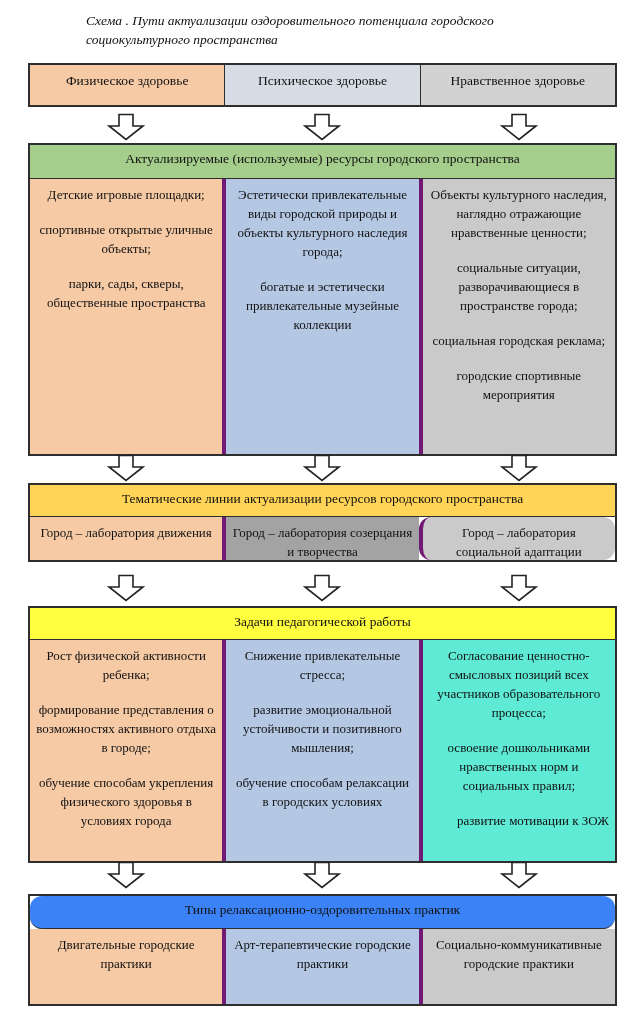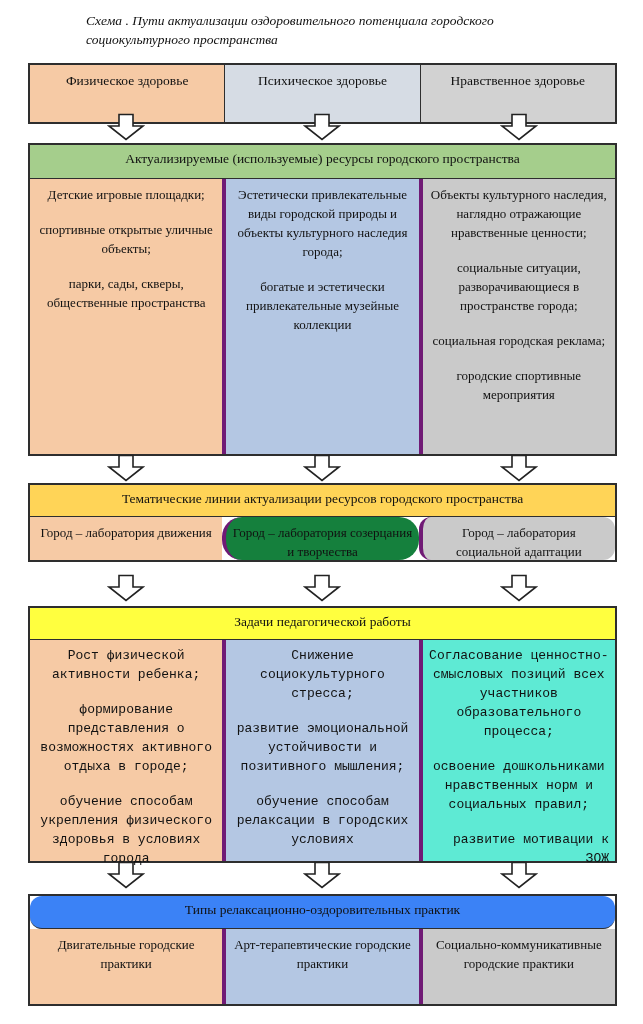--- a/index.html
+++ b/index.html
@@ -12,21 +12,21 @@
   .title{
     position:absolute;top:11px;left:86px;width:470px;
     font-style:italic;font-size:13.5px;line-height:19px;
   }
   .block{position:absolute;left:28px;width:589px;box-sizing:border-box;}
   
   .arrow-block{display:flex;}
   .arrow-slot{flex:1;display:flex;justify-content:center;align-items:flex-start;}
   .a1{top:113px;} .a2{top:454px;} .a3{top:574px;} .a4{top:861px;}
   
-  .header-block{top:63px;height:61px;display:flex;border:2px solid #2e2e2e;}
+  .header-block{top:63px;height:44px;display:flex;border:2px solid #2e2e2e;}
   .header-cell{
     flex:1;border-left:1px solid #2e2e2e;text-align:center;
     padding-top:8px;font-size:13.5px;box-sizing:border-box;
   }
   .header-cell:first-child{border-left:none;}
   
   .section{border:2px solid #2e2e2e;}
   .banner{
     text-align:center;border-bottom:1px solid #2e2e2e;
     font-size:13.5px;padding-top:6px;box-sizing:border-box;
@@ -34,21 +34,21 @@
   .grid{display:flex;}
   .cell{
     flex:1;border-left:4px solid #701a75;box-sizing:border-box;
     text-align:center;font-size:13px;line-height:19px;padding:6px 6px 0;
   }
   .cell:first-child{border-left:none;}
   .cell p{margin:0 0 16px;}
   .cell p.left{text-align:right;}
   .s1{top:143px;} .s1 .banner{height:34px;} .s1 .cell{height:275px;}
   .s2{top:483px;} .s2 .banner{height:32px;} .s2 .cell{height:43px;}
-  .s3{top:606px;} .s3 .banner{height:32px;} .s3 .cell{height:221px;font-family:Liberation Mono, monospace;}
+  .s3{top:606px;} .s3 .banner{height:32px;} .s3 .cell{height:221px;}
   .s4{top:894px;} .s4 .banner{height:33px;} .s4 .cell{height:75px;}
   svg.down-arrow{display:block;}
 </style>
 </head>
 <body>
 
 <div class="page">
   <div class="title">Схема . Пути актуализации оздоровительного потенциала городского социокультурного пространства</div>
   <div class="block header-block" id="header-block">
       <div class="header-cell" style="background: rgb(246, 202, 165);">Физическое здоровье</div>
@@ -108,21 +108,21 @@
           <polygon points="12,1.5 26,1.5 26,13 36,13 19,26.5 2,13 12,13" fill="#FFFFFF" stroke="#222222" stroke-width="1.6"></polygon>
         </svg>
       </div>
     </div>
   <div class="block section s2" id="s2">
       <div class="banner" style="background: rgb(255, 212, 87);">Тематические линии актуализации ресурсов городского пространства</div>
       <div class="grid">
         <div class="cell" style="background: rgb(246, 202, 165);">
           <p>Город – лаборатория движения</p>
         </div>
-        <div class="cell" style="background: #15803d; border-radius: 20px;">
+        <div class="cell" style="background: #a3a3a3;">
           <p>Город – лаборатория созерцания и творчества</p>
         </div>
         <div class="cell" style="background: rgb(202, 202, 202); border-radius: 12px;">
           <p>Город – лаборатория социальной адаптации</p>
         </div>
       </div>
     </div>
   <div class="block arrow-block a3">
       <div class="arrow-slot">
         <svg width="38" height="28" viewBox="0 0 38 28" class="down-arrow">
@@ -142,21 +142,21 @@
     </div>
   <div class="block section s3" id="s3">
       <div class="banner" style="background: rgb(255, 255, 63);">Задачи педагогической работы</div>
       <div class="grid">
         <div class="cell" style="background: rgb(246, 202, 165);">
           <p>Рост физической активности ребенка;</p>
           <p>формирование представления о возможностях активного отдыха в городе;</p>
           <p>обучение способам укрепления физического здоровья в условиях города</p>
         </div>
         <div class="cell" style="background: rgb(180, 199, 227);">
-          <p>Снижение социокультурного стресса;</p>
+          <p>Снижение привлекательные стресса;</p>
           <p>развитие эмоциональной устойчивости и позитивного мышления;</p>
           <p>обучение способам релаксации в городских условиях</p>
         </div>
         <div class="cell" style="background: #5eead4;">
           <p>Согласование ценностно-смысловых позиций всех участников образовательного процесса;</p>
           <p>освоение дошкольниками нравственных норм и социальных правил;</p>
           <p class="left">развитие мотивации к ЗОЖ</p>
         </div>
       </div>
     </div>

